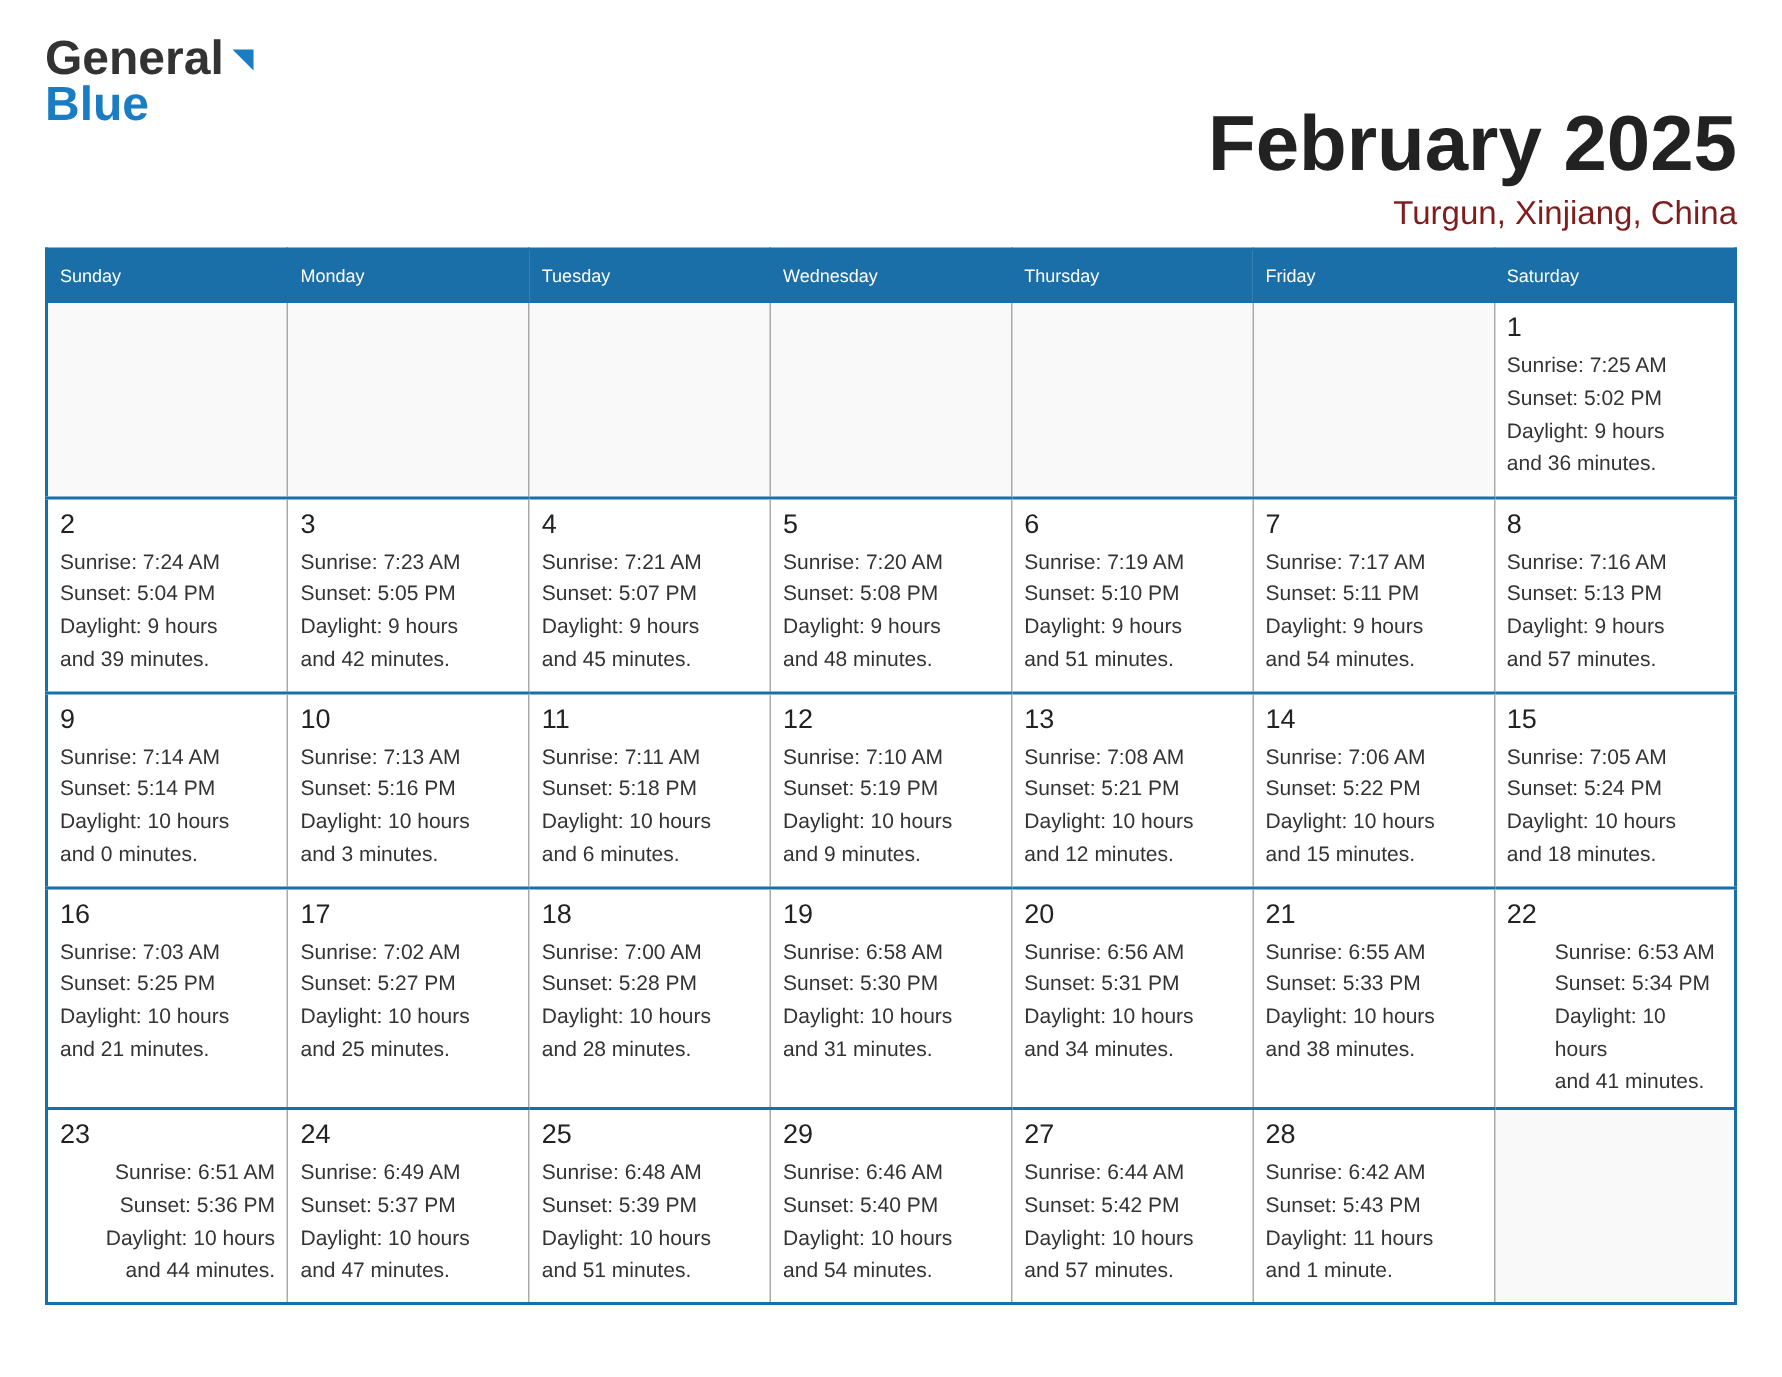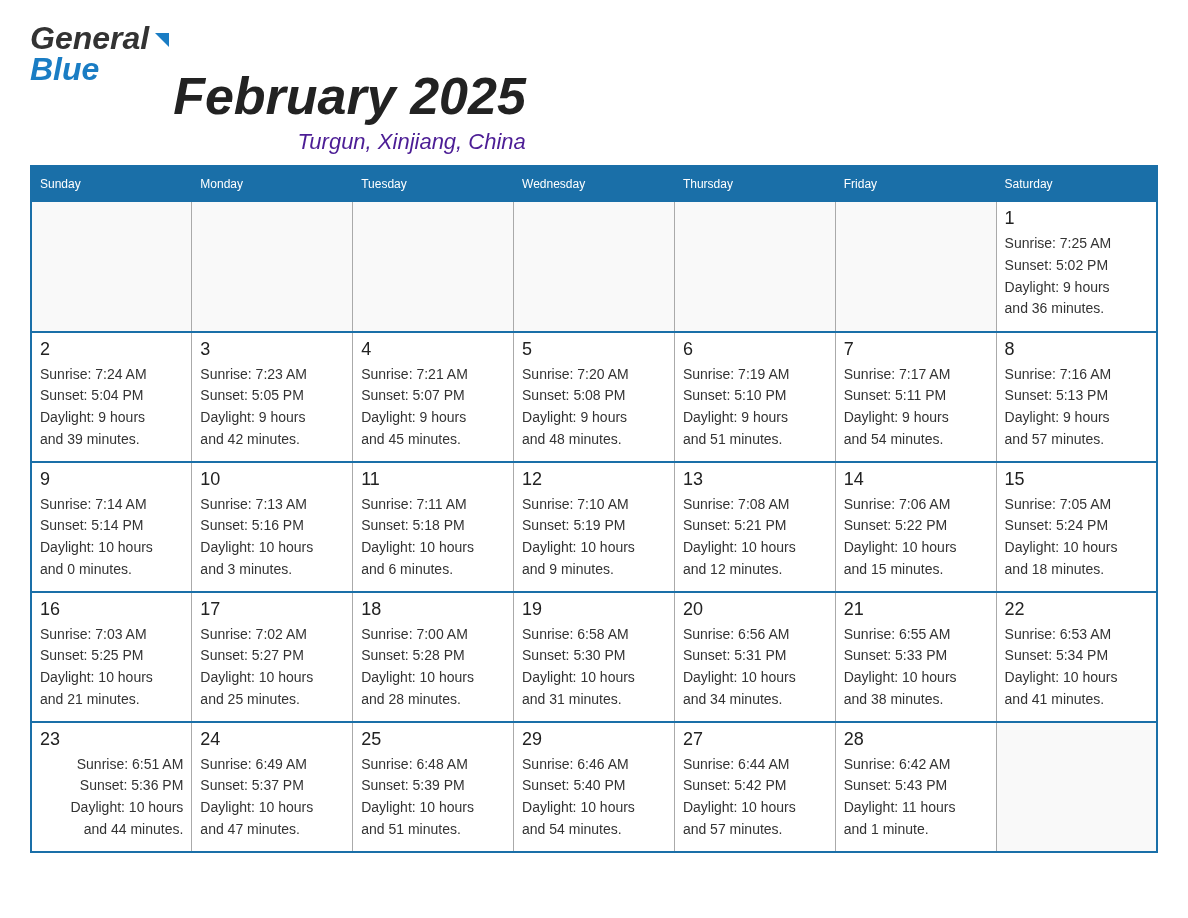--- a/index.html
+++ b/index.html
@@ -6,42 +6,42 @@
     body {
       font-family: Arial, sans-serif;
       background: #fff;
       color: #222;
       width: 1188px;
       min-height: 918px;
       padding: 20px 30px;
     }
     .header {
       display: flex;
+      justify-content: space-between;
       align-items: flex-start;
       margin-bottom: 10px;
-      font-style: italic;
     }
     .logo {
       display: flex;
       flex-direction: column;
       align-items: flex-start;
     }
     .title-block {
       text-align: right;
     }
     .month-title {
       font-size: 52px;
       font-weight: bold;
       color: #222;
       line-height: 1.1;
       margin-top: 48px;
     }
     .location {
       font-size: 22px;
-      color: #4c1d95;
+      color: #7f1d1d;
       margin-top: 4px;
     }
     .calendar {
       width: 100%;
       border-collapse: collapse;
       border: 2px solid #1a6fa8;
     }
     .calendar th {
       background: #1a6fa8;
       color: #fff;
@@ -264,21 +264,21 @@
         </td>
         <td>
           <div class="day-number">21</div>
           <div class="day-info" style="white-space: pre-line;">Sunrise: 6:55 AM
 Sunset: 5:33 PM
 Daylight: 10 hours
 and 38 minutes.</div>
         </td>
         <td>
           <div class="day-number">22</div>
-          <div class="day-info" style="white-space: pre-line;">Sunrise: 6:53 AM
+          <div class="day-info" style="white-space: pre-line; margin-left: 32px;">Sunrise: 6:53 AM
 Sunset: 5:34 PM
 Daylight: 10 hours
 and 41 minutes.</div>
         </td>
       </tr>
       <tr class="week-row">
         <td>
           <div class="day-number">23</div>
           <div class="day-info" style="white-space: pre-line; text-align: right;">Sunrise: 6:51 AM
 Sunset: 5:36 PM

